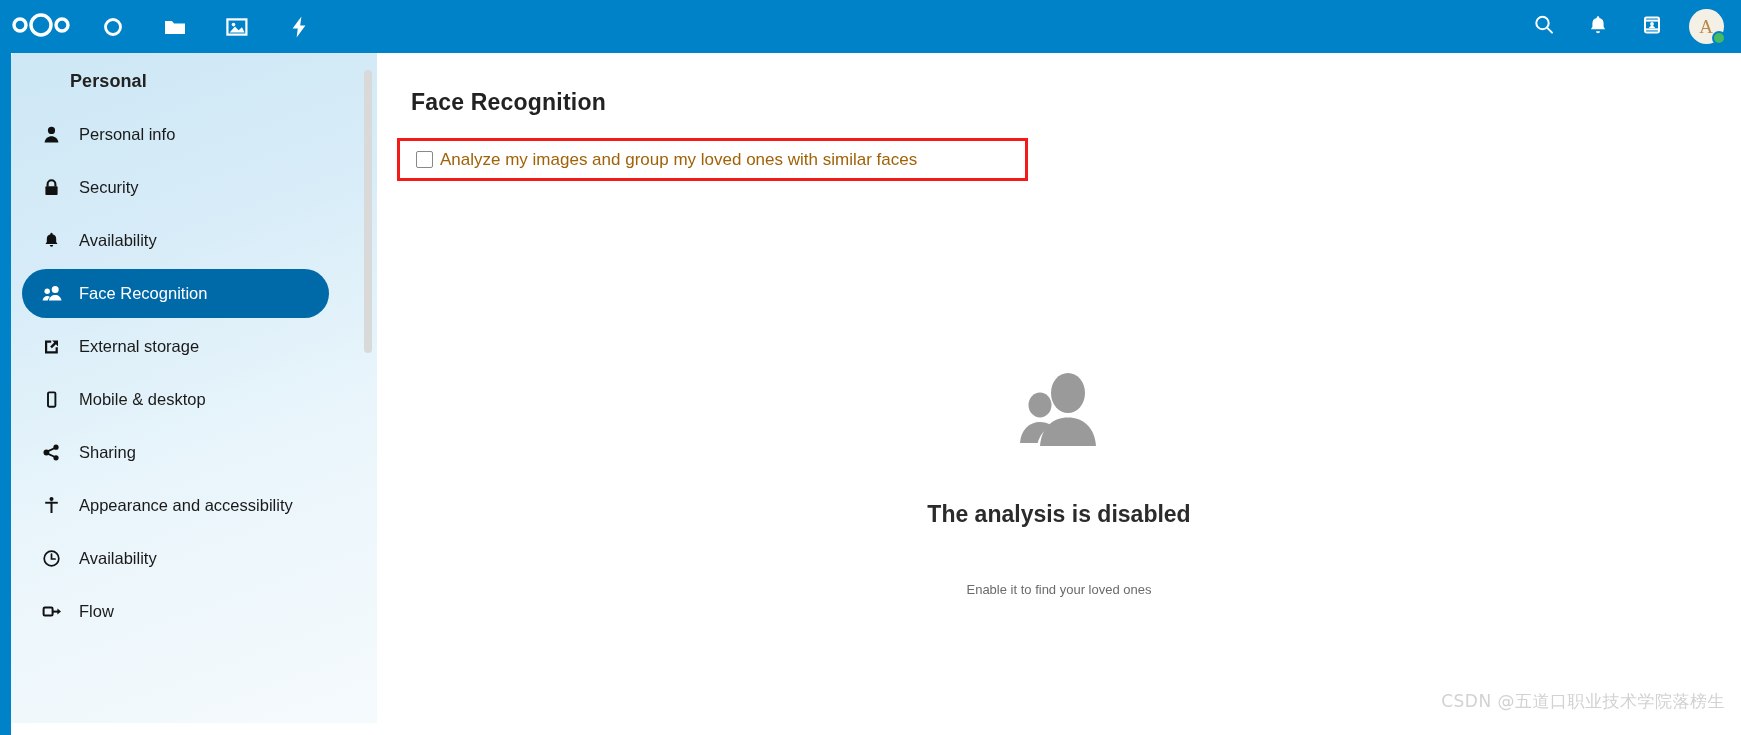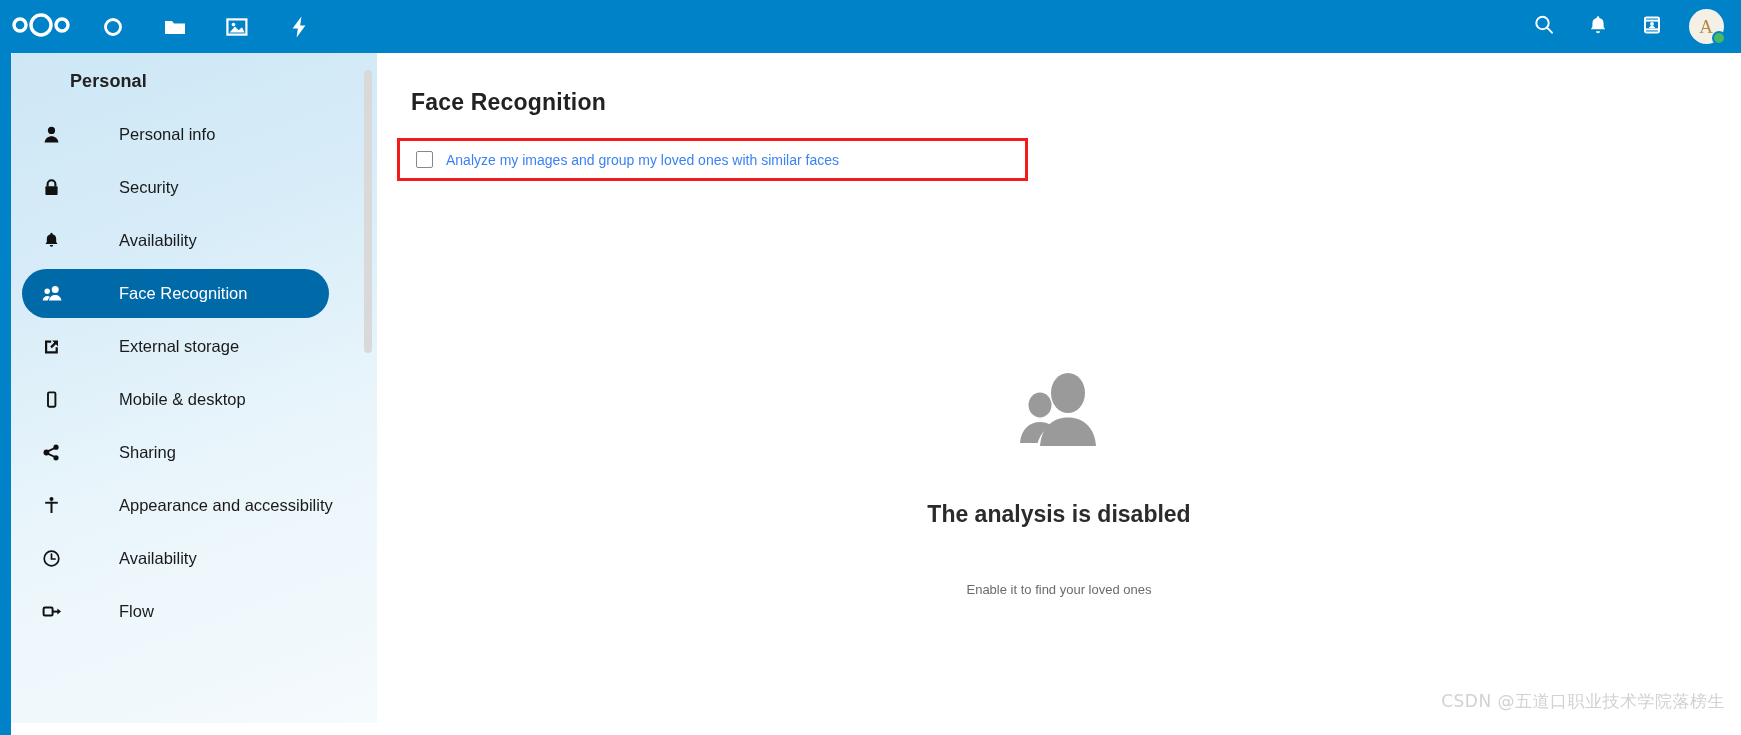--- a/index.html
+++ b/index.html
@@ -84,21 +84,20 @@
   #sidebar-list { margin-top: 18px; }
   .nav-item {
     display: flex; align-items: center;
     height: 49px;
     margin: 4px 48px 4px 11px;
     padding-left: 20px;
     border-radius: 25px;
     cursor: pointer;
     color: #1a1a1a;
     font-size: 16.5px;
-    gap: 40px;
   }
   .nav-item.active {
     background: #0069a8;
     color: #ffffff;
     margin-right: 48px;
   }
   .nav-icon {
     width: 28px; height: 20px;
     display: flex; align-items: center; justify-content: flex-start;
     flex: 0 0 28px;
@@ -144,22 +143,22 @@
   }
   #analyze-checkbox {
     width: 17px; height: 17px;
     border: 1.5px solid #888888;
     border-radius: 2px;
     background: #ffffff;
     flex: 0 0 17px;
     cursor: pointer;
   }
   #analyze-label {
-    margin-left: 13px;
-    font-size: 14px; color: #3b82f6;
+    margin-left: 7px;
+    font-size: 17px; color: #a16207;
     white-space: nowrap;
   }
 
   
   #empty-state {
     position: absolute; left: 0; right: 0; top: 320px;
     display: flex; flex-direction: column; align-items: center; gap: 28px;
   }
   #empty-icon { margin-bottom: 22px; }
   #empty-title {

